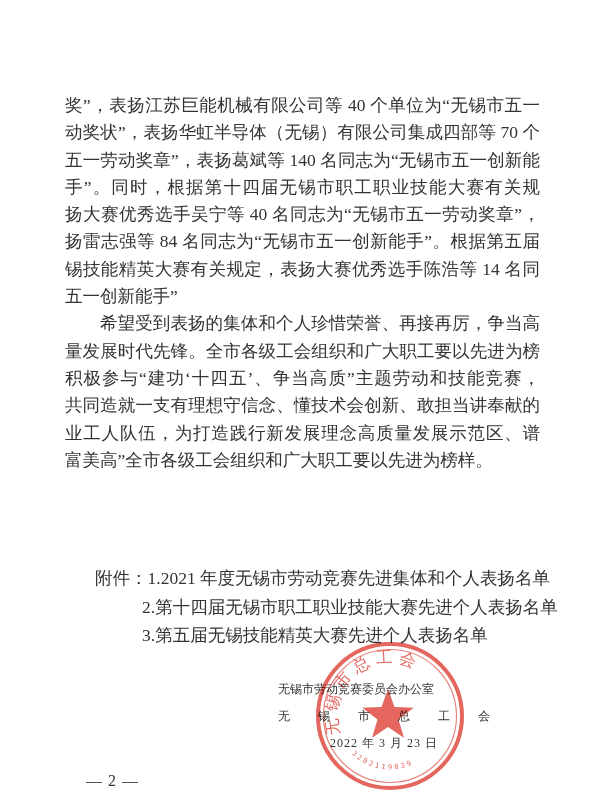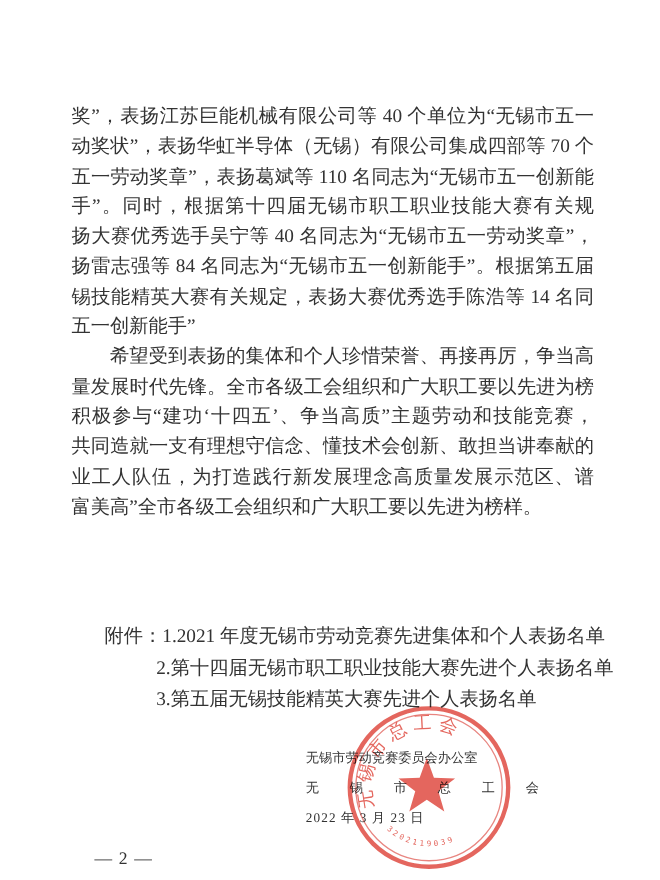--- a/index.html
+++ b/index.html
@@ -32,40 +32,40 @@
   .attachment .line{height:28.6px;line-height:28.6px;}
   .att-first{padding-left:30px;}
   .att-sub{padding-left:77px;}
   
   .signature{
     position:absolute;left:278px;top:676px;width:212px;
     font-size:12px;color:#333333;
   }
   .sig-line{height:27px;line-height:27px;white-space:nowrap;}
   .sig-union{display:flex;justify-content:space-between;}
-  .sig-date{text-align:left;letter-spacing:1px;}
+  .sig-date{text-align:center;letter-spacing:1px;}
   
   .page-number{
     position:absolute;left:86px;top:772px;font-size:16px;letter-spacing:1px;color:#333;
   }
   
   .seal{
     position:absolute;left:310px;top:636px;width:160px;height:160px;
     opacity:0.85;mix-blend-mode:multiply;pointer-events:none;
   }
 </style>
 </head>
 <body>
 
 <div class="page">
 
   <div class="doc-body">
     <div class="line j">奖”，表扬江苏巨能机械有限公司等 40 个单位为“无锡市五一劳</div>
     <div class="line j">动奖状”，表扬华虹半导体（无锡）有限公司集成四部等 70 个集</div>
-    <div class="line j">五一劳动奖章”，表扬葛斌等 110 名同志为“无锡市五一创新能</div>
+    <div class="line j">五一劳动奖章”，表扬葛斌等 140 名同志为“无锡市五一创新能</div>
     <div class="line j">手”。同时，根据第十四届无锡市职工职业技能大赛有关规定，表</div>
     <div class="line j">扬大赛优秀选手吴宁等 40 名同志为“无锡市五一劳动奖章”，表</div>
     <div class="line j">扬雷志强等 84 名同志为“无锡市五一创新能手”。根据第五届无</div>
     <div class="line j">锡技能精英大赛有关规定，表扬大赛优秀选手陈浩等 14 名同志</div>
     <div class="line last">五一创新能手”</div>
     <div class="line j indent">希望受到表扬的集体和个人珍惜荣誉、再接再厉，争当高质</div>
     <div class="line j">量发展时代先锋。全市各级工会组织和广大职工要以先进为榜样，</div>
     <div class="line j">积极参与“建功‘十四五’、争当高质”主题劳动和技能竞赛，</div>
     <div class="line j">共同造就一支有理想守信念、懂技术会创新、敢担当讲奉献的产</div>
     <div class="line j">业工人队伍，为打造践行新发展理念高质量发展示范区、谱写“强</div>

